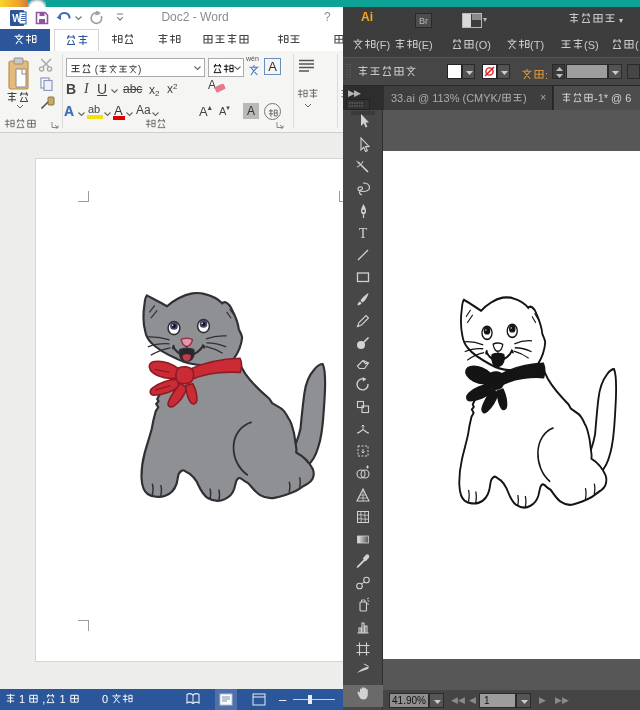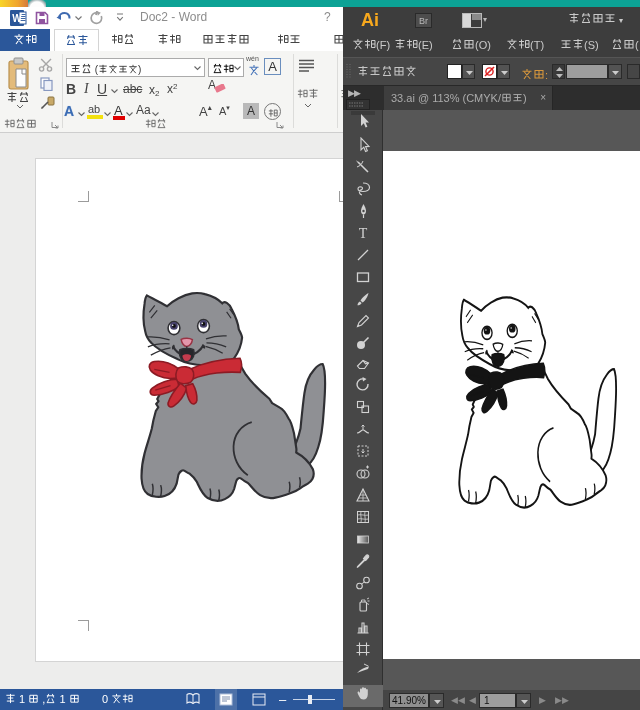--- a/index.html
+++ b/index.html
@@ -78,21 +78,21 @@
         <path d="M0.5 0.5l3 3 3-3" fill="none" stroke="#777" stroke-width="1.2"></path>
       </svg>
   <svg class="ab" style="left:89px;top:4px" width="15" height="14" viewBox="0 0 15 14">
         <path d="M12.3 5 A5.3 5.3 0 1 1 8.6 1.9" fill="none" stroke="#a0a0a0" stroke-width="1.7"></path>
         <path d="M7.8 0l4 1.8-3 3z" fill="#a0a0a0"></path>
         <rect x="6.5" y="0" width="2" height="4" fill="#a0a0a0" transform="rotate(18 7.5 2)"></rect>
       </svg>
   <svg class="ab" style="left:116px;top:6px" width="8" height="9" viewBox="0 0 8 9">
         <path d="M1 1h6M1.2 4.2l2.8 3 2.8-3" fill="none" stroke="#777" stroke-width="1.1"></path>
       </svg>
-  <div class="ab" style="left:140px;top:3px;width:110px;text-align:left;font-size:12px">Doc2 - Word</div>
+  <div class="ab" style="left:140px;top:3px;width:110px;text-align:center;font-size:12px">Doc2 - Word</div>
   <div class="ab" style="left:324px;top:3px;font-size:12px;color:#8c8c8c">?</div>
  </div>
  <div id="wtabs" class="ab">
   <div class="wtab" style="left:0;width:50px;background:#2b579a;color:#fff;text-align:center"><svg class="z" width="12" height="12" viewBox="0 0 12 12">
           <use href="#z1"></use>
         </svg><svg class="z" width="12" height="12" viewBox="0 0 12 12">
           <use href="#z4"></use>
         </svg></div>
   <div class="wtab" style="left:54px;width:45px;background:#fff;border:1px solid #d4d4d4;border-bottom:none;color:#2b579a;text-align:center"><svg class="z" width="12" height="12" viewBox="0 0 12 12">
           <use href="#z6"></use>
@@ -295,21 +295,21 @@
         <rect x="1" y="1" width="12" height="11" fill="none" stroke="#e8ecf4"></rect>
         <path d="M1 4h12" stroke="#e8ecf4"></path>
       </svg>
   <div class="ab" style="left:279px;top:3px;font-size:13px">–</div>
   <div class="ab" style="left:293px;top:10px;width:42px;height:1px;background:#c8d4e8"></div>
   <div class="ab" style="left:308px;top:6px;width:4px;height:9px;background:#e8ecf4"></div>
  </div>
 </div>
 <div id="ai" class="ab">
  <div id="aibar" class="ab">
-  <div class="ab" style="left:18px;top:3px;color:#f7a81d;font-size:18px;font-weight:bold">Ai</div>
+  <div class="ab" style="left:18px;top:3px;color:#f7a81d;font-size:12px;font-weight:bold">Ai</div>
   <div class="ab" style="left:72px;top:6px;width:17px;height:15px;background:#4d4d4d;border:1px solid #2a2a2a;color:#b9b9b9;font-size:9px;text-align:center;line-height:14px">Br</div>
   <svg class="ab" style="left:119px;top:6px" width="26" height="15" viewBox="0 0 26 15">
         <rect x="0.5" y="0.5" width="19" height="14" fill="#3d3d3d" stroke="#b9b9b9"></rect>
         <rect x="1" y="1" width="8" height="13" fill="#d8d8d8"></rect>
         <rect x="10" y="1" width="9" height="6" fill="#8a8a8a"></rect>
         <path d="M21 5l4 0-2 4z" fill="#b9b9b9"></path>
       </svg>
   <div class="ab" style="left:225px;top:5px;width:66px;height:17px;color:#c9c9c9;font-size:11px"><svg class="z" width="12" height="12" viewBox="0 0 12 12">
           <use href="#z5"></use>
         </svg><svg class="z" width="12" height="12" viewBox="0 0 12 12">
@@ -409,20 +409,29 @@
           <path d="M0 1h14M0 4h14" stroke="#777" stroke-dasharray="1.5 1"></path>
         </svg>
       </div>
   <div class="ab" style="left:41px;top:0;width:169px;height:24px;background:#3e3e3e;border-right:1px solid #262626;color:#ababab;font-size:11px">
         <span class="ab" style="left:7px;top:6px">33.ai @ 113% (CMYK/<svg class="z" width="11" height="11" viewBox="0 0 12 12">
             <use href="#z2"></use>
           </svg><svg class="z" width="11" height="11" viewBox="0 0 12 12">
             <use href="#z3"></use>
           </svg>)</span>
         <span class="ab" style="right:6px;top:6px;font-size:10px">×</span>
+      </div>
+  <div class="ab" style="left:211px;top:0;width:86px;height:24px;background:#4d4d4d;color:#cfcfcf;font-size:11px">
+        <span class="ab" style="left:7px;top:6px"><svg class="z" width="11" height="11" viewBox="0 0 12 12">
+            <use href="#z5"></use>
+          </svg><svg class="z" width="11" height="11" viewBox="0 0 12 12">
+            <use href="#z6"></use>
+          </svg><svg class="z" width="11" height="11" viewBox="0 0 12 12">
+            <use href="#z2"></use>
+          </svg>-1* @ 6</span>
       </div>
  </div>
  <div id="aitools" class="ab">
   <svg class="ab" style="left:8px;top:1px" width="24" height="4" viewBox="0 0 24 4">
         <path d="M0 1h24M0 3h24" stroke="#2f2f2f"></path>
       </svg>
   <div class="ticon" style="top:3px;"><svg width="16" height="17" viewBox="0 0 16 17">
           <path d="M6 1 L6 13 L8.8 10.2 L10.6 14.6 L12.4 13.8 L10.6 9.6 L14 9.4 Z" fill="#d2d2d2"></path>
         </svg></div>
 <div class="ticon" style="top:27px;"><svg width="16" height="17" viewBox="0 0 16 17">

